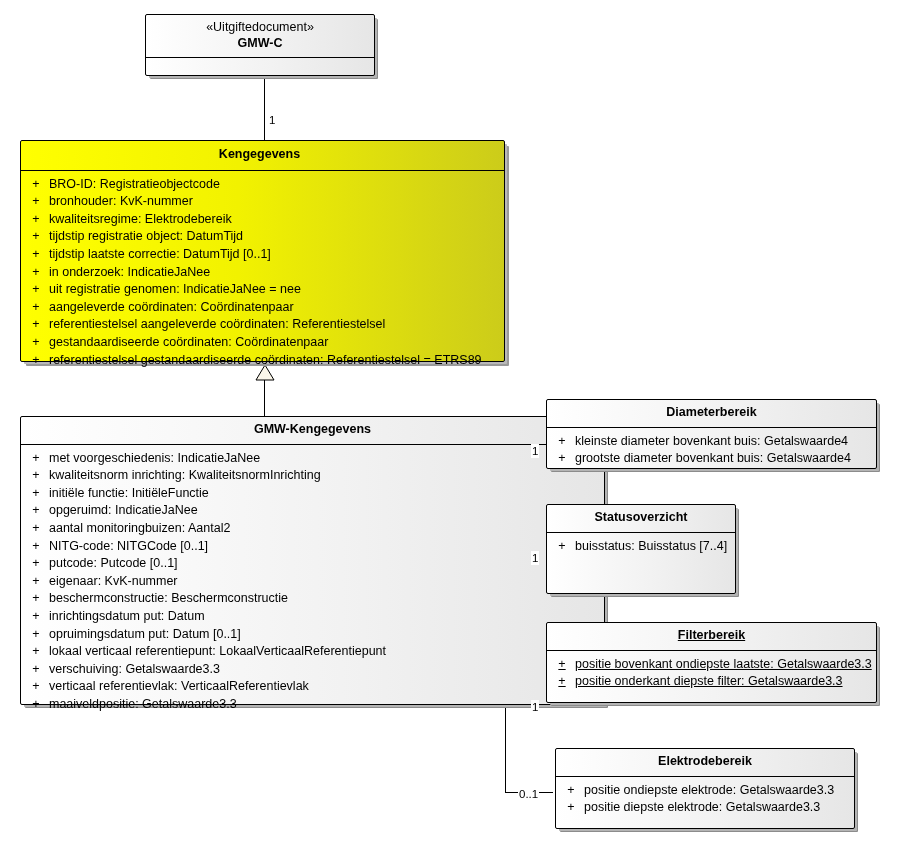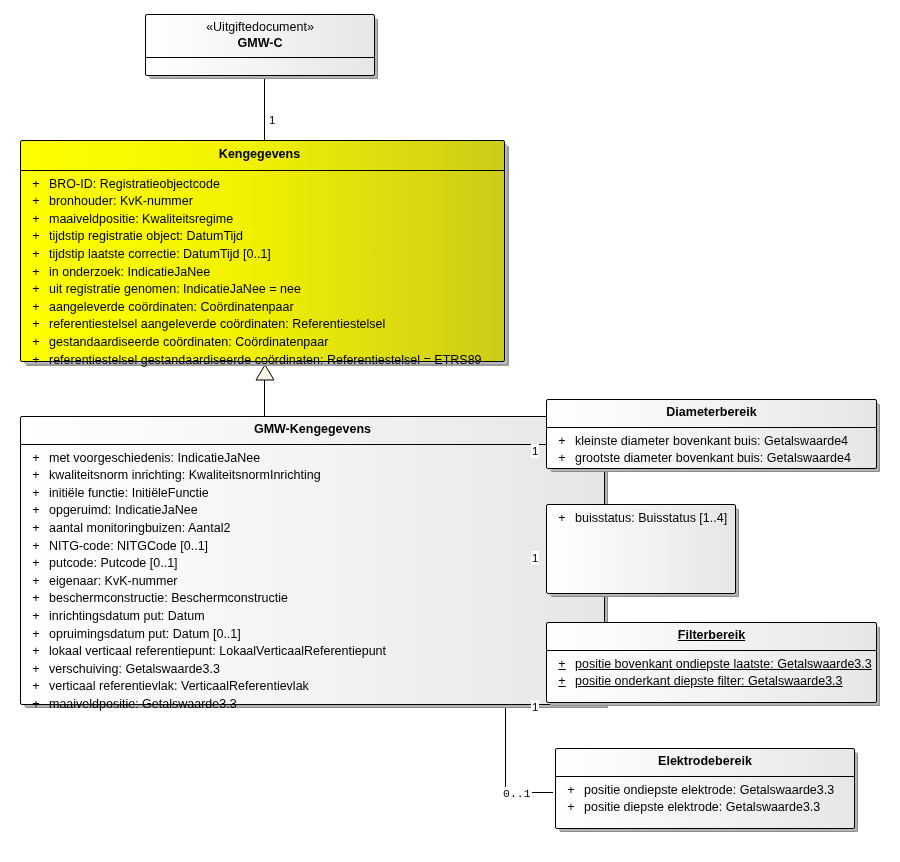--- a/index.html
+++ b/index.html
@@ -126,21 +126,21 @@
       <div class="uml-attr">
         <span class="vis">+</span>
         <span class="sig">BRO-ID: Registratieobjectcode</span>
       </div>
       <div class="uml-attr">
         <span class="vis">+</span>
         <span class="sig">bronhouder: KvK-nummer</span>
       </div>
       <div class="uml-attr">
         <span class="vis">+</span>
-        <span class="sig">maaiveldpositie: Kwaliteitsregime</span>
+        <span class="sig">kwaliteitsregime: Elektrodebereik</span>
       </div>
       <div class="uml-attr">
         <span class="vis">+</span>
         <span class="sig">tijdstip registratie object: DatumTijd</span>
       </div>
       <div class="uml-attr">
         <span class="vis">+</span>
         <span class="sig">tijdstip laatste correctie: DatumTijd [0..1]</span>
       </div>
       <div class="uml-attr">
@@ -248,24 +248,27 @@
         <span class="sig">kleinste diameter bovenkant buis: Getalswaarde4</span>
       </div>
       <div class="uml-attr">
         <span class="vis">+</span>
         <span class="sig">grootste diameter bovenkant buis: Getalswaarde4</span>
       </div>
     </div>
   </div>
 
   <div class="uml-class" style="left:546px; top:504px; width:190px; height:90px;">
-    <div class="uml-attrs">
-      <div class="uml-attr">
-        <span class="vis">+</span>
-        <span class="sig">buisstatus: Buisstatus [1..4]</span>
+    <div class="uml-header">
+      <span>Statusoverzicht</span>
+    </div>
+    <div class="uml-attrs">
+      <div class="uml-attr">
+        <span class="vis">+</span>
+        <span class="sig">buisstatus: Buisstatus [7..4]</span>
       </div>
     </div>
   </div>
 
   <div class="uml-class" style="left:546px; top:622px; width:331px; height:81px;text-decoration:underline;">
     <div class="uml-header">
       <span>Filterbereik</span>
     </div>
     <div class="uml-attrs">
       <div class="uml-attr">
@@ -296,15 +299,15 @@
   </div>
 
   <div class="mult" style="left:268px; top:113px;">1</div>
 
   <div class="mult" style="left:531px; top:444px;">1</div>
 
   <div class="mult" style="left:531px; top:551px;">1</div>
 
   <div class="mult" style="left:531px; top:700px;">1</div>
 
-  <div class="mult" style="left:502px; top:787px;font-family:Liberation Mono, monospace;">0..1</div>
+  <div class="mult" style="left:518px; top:787px;">0..1</div>
 
 </div>
 
 </body></html>

